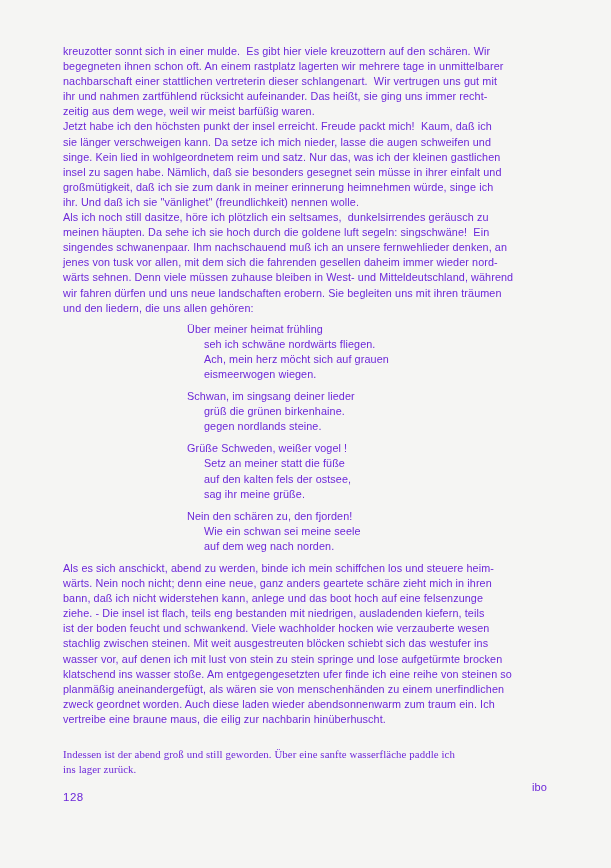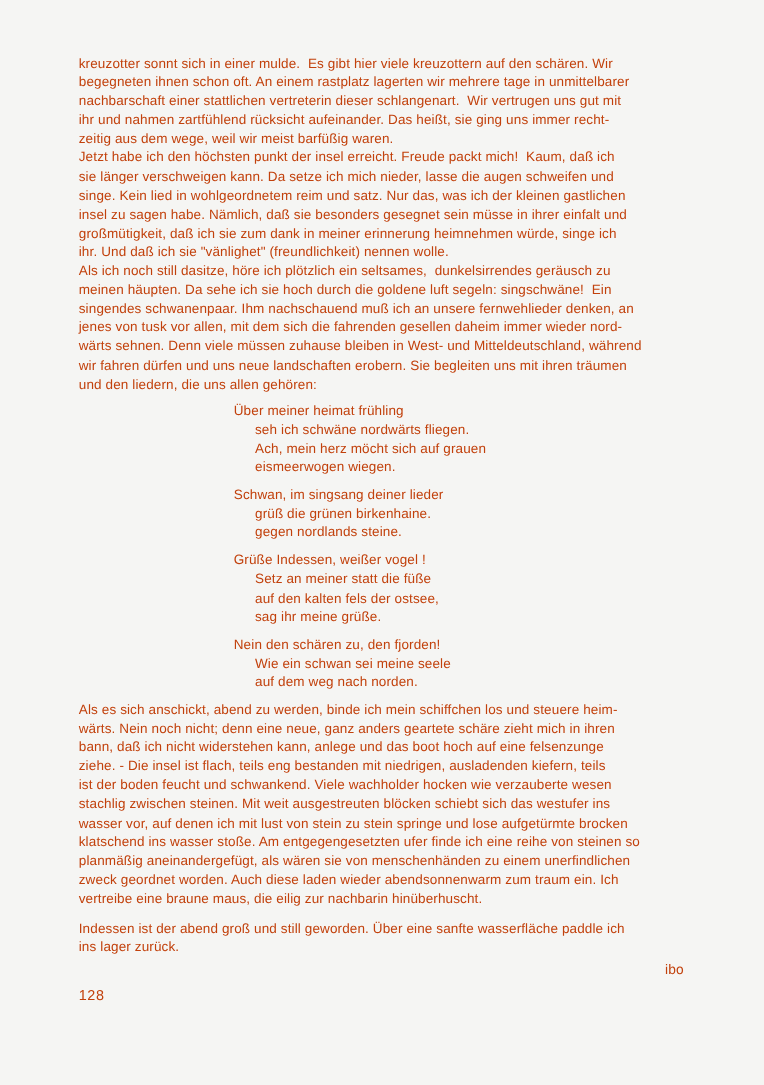--- a/index.html
+++ b/index.html
@@ -34,21 +34,21 @@
     font-weight: 400;
   }
   .paragraph { margin: 0; }
   .poem-block {
     margin: 6px 0 0 124px;
   }
   .stanza { margin: 0 0 7px 0; }
   .stanza:last-child { margin-bottom: 0; }
   .stanza .line:not(:first-child) { padding-left: 17px; }
   .after-poem { margin-top: 7px; }
-  .closing-paragraph { margin-top: 9px; }
+  .closing-paragraph { margin-top: 20px; font-family: Liberation Serif, serif; }
   .signature-row {
     text-align: right;
     padding-right: 10px;
   }
   .signature-row .sig {
     white-space: pre;
     font-size: 11px;
     line-height: 15.1px;
     letter-spacing: 0.1px;
   }
@@ -56,21 +56,21 @@
     position: absolute;
     left: 63px;
     top: 791px;
     font-size: 11.5px;
     letter-spacing: 0.5px;
   }
 </style>
 </head>
 <body style="background: rgb(245, 245, 243);">
 
-<div class="page" style="background: rgb(245, 245, 243); color: #c2410c;">
+<div class="page" style="background: rgb(245, 245, 243); color: #6d28d9;">
   <div class="content">
 
     <div class="paragraph">
         <div class="line">kreuzotter sonnt sich in einer mulde.  Es gibt hier viele kreuzottern auf den schären. Wir</div>
         <div class="line">begegneten ihnen schon oft. An einem rastplatz lagerten wir mehrere tage in unmittelbarer</div>
         <div class="line">nachbarschaft einer stattlichen vertreterin dieser schlangenart.  Wir vertrugen uns gut mit</div>
         <div class="line">ihr und nahmen zartfühlend rücksicht aufeinander. Das heißt, sie ging uns immer recht-</div>
         <div class="line">zeitig aus dem wege, weil wir meist barfüßig waren.</div>
       </div>
 
@@ -99,21 +99,21 @@
           <div class="line">seh ich schwäne nordwärts fliegen.</div>
           <div class="line">Ach, mein herz möcht sich auf grauen</div>
           <div class="line">eismeerwogen wiegen.</div>
         </div>
       <div class="stanza">
           <div class="line">Schwan, im singsang deiner lieder</div>
           <div class="line">grüß die grünen birkenhaine.</div>
           <div class="line">gegen nordlands steine.</div>
         </div>
       <div class="stanza">
-          <div class="line">Grüße Indessen, weißer vogel !</div>
+          <div class="line">Grüße Schweden, weißer vogel !</div>
           <div class="line">Setz an meiner statt die füße</div>
           <div class="line">auf den kalten fels der ostsee,</div>
           <div class="line">sag ihr meine grüße.</div>
         </div>
       <div class="stanza">
           <div class="line">Nein den schären zu, den fjorden!</div>
           <div class="line">Wie ein schwan sei meine seele</div>
           <div class="line">auf dem weg nach norden.</div>
         </div>
     </div>

